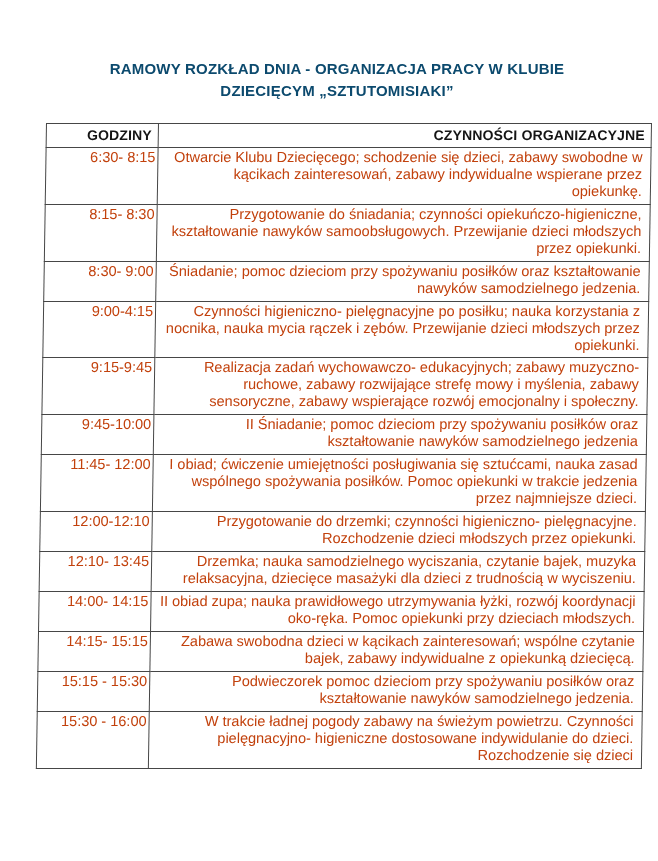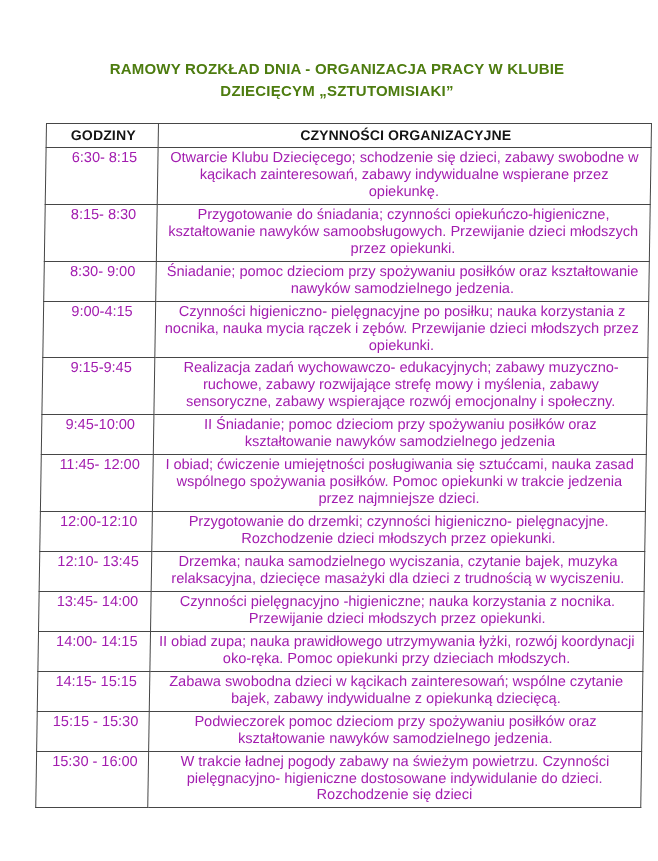--- a/index.html
+++ b/index.html
@@ -18,52 +18,52 @@
     height: 861px;
     background: #ffffff;
   }
   .doc-title {
     margin: 58px 30px 0 46px;
     text-align: center;
     font-weight: bold;
     font-size: 15px;
     line-height: 1.45;
     letter-spacing: 0.2px;
-    color: #4d7c0f;
+    color: #0c4a6e;
   }
   .table-wrap {
     margin: 21px 6px 0 46px;
     width: 606px;
     transform: skewX(-0.9deg);
     transform-origin: top center;
   }
   table.schedule {
     border-collapse: collapse;
     width: 100%;
     table-layout: fixed;
   }
   table.schedule col.c-time { width: 112px; }
   table.schedule th,
   table.schedule td {
     border: 1.6px solid #464646;
     vertical-align: top;
-    text-align: center;
+    text-align: right;
   }
   table.schedule th {
     font-size: 14px;
     font-weight: bold;
     padding: 3px 6px 4px 8px;
     letter-spacing: 0.15px;
     color: #141414;
   }
   table.schedule td {
     font-size: 14.5px;
     line-height: 1.17;
     padding: 1px 8px 4px 8px;
-    color: #a21caf;
+    color: #c2410c;
   }
   table.schedule td.time {
     padding-left: 7px;
     padding-right: 2px;
     white-space: nowrap;
   }
 </style>
 </head>
 <body>
 
@@ -117,24 +117,20 @@
         </tr>
         <tr>
           <td class="time">12:00-12:10</td>
           <td>Przygotowanie do drzemki; czynności higieniczno- pielęgnacyjne. Rozchodzenie dzieci młodszych przez opiekunki.</td>
         </tr>
         <tr>
           <td class="time">12:10- 13:45</td>
           <td>Drzemka; nauka samodzielnego wyciszania, czytanie bajek, muzyka relaksacyjna, dziecięce masażyki dla dzieci z trudnością w wyciszeniu.</td>
         </tr>
         <tr>
-          <td class="time">13:45- 14:00</td>
-          <td>Czynności pielęgnacyjno -higieniczne; nauka korzystania z nocnika. Przewijanie dzieci młodszych przez opiekunki.</td>
-        </tr>
-        <tr>
           <td class="time">14:00- 14:15</td>
           <td>II obiad zupa; nauka prawidłowego utrzymywania łyżki, rozwój koordynacji oko-ręka. Pomoc opiekunki przy dzieciach młodszych.</td>
         </tr>
         <tr>
           <td class="time">14:15- 15:15</td>
           <td>Zabawa swobodna dzieci w kącikach zainteresowań; wspólne czytanie bajek, zabawy indywidualne z opiekunką dziecięcą.</td>
         </tr>
         <tr>
           <td class="time">15:15 - 15:30</td>
           <td>Podwieczorek pomoc dzieciom przy spożywaniu posiłków oraz kształtowanie nawyków samodzielnego jedzenia.</td>

